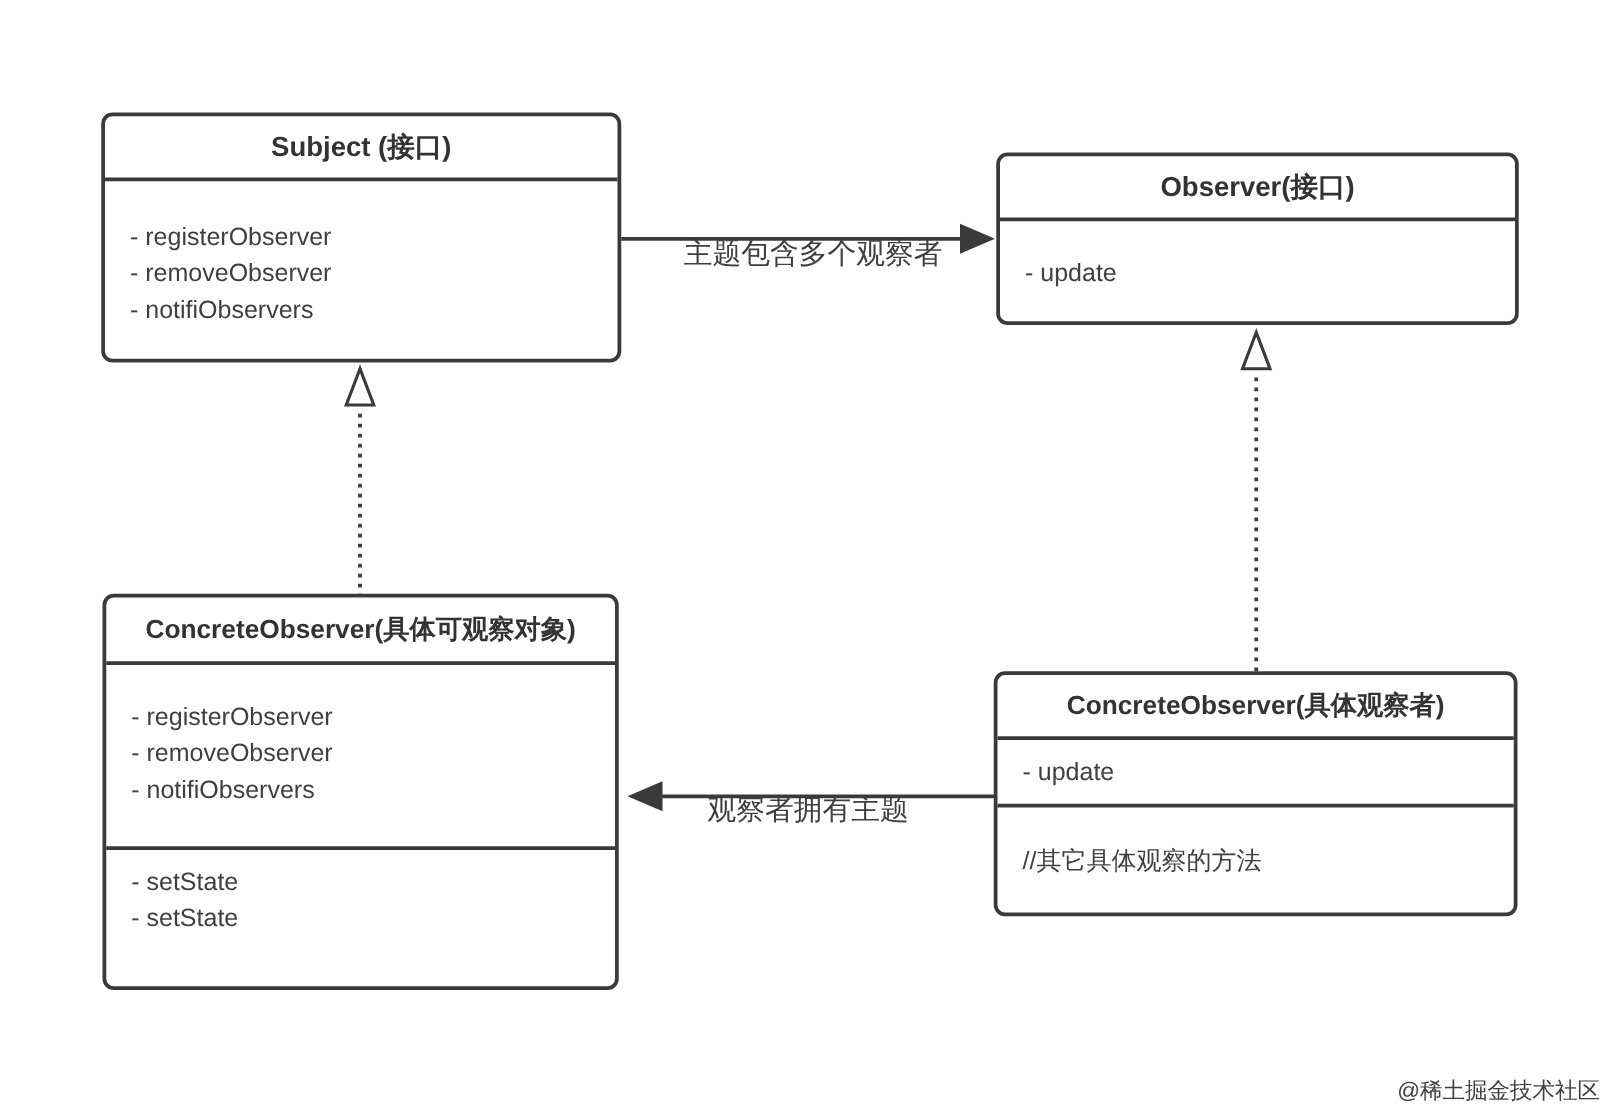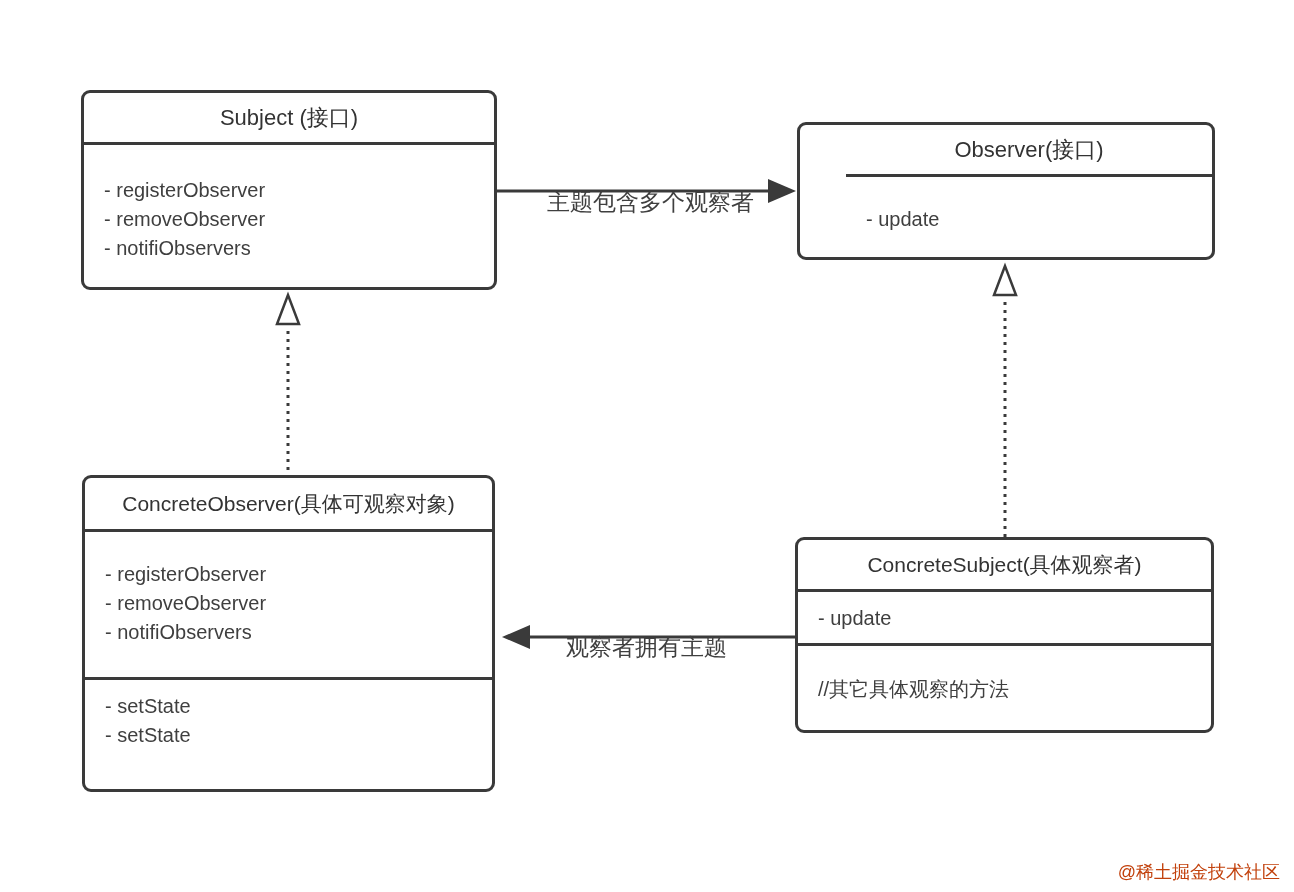--- a/index.html
+++ b/index.html
@@ -6,38 +6,38 @@
   html,body { background:#ffffff; }
   .canvas {
     position:relative; width:1294px; height:892px; background:#ffffff;
     font-family:"Liberation Sans","DejaVu Sans",sans-serif; color:#3f3f3f; overflow:hidden;
   }
   .uml-class {
     position:absolute; background:#ffffff;
     border:3px solid #3a3a3a; border-radius:9px;
   }
   .uml-title {
-    font-weight:normal; color:#333333; text-align:left;
+    font-weight:bold; color:#333333; text-align:left;
     border-bottom:3px solid #3a3a3a;
     display:flex; align-items:center; justify-content:center;
     line-height:26px; padding:0 6px;
   }
   .uml-section { font-size:20px; line-height:29px; padding-left:20px; }
   .member { white-space:nowrap; }
   .svg-overlay { position:absolute; inset:0; width:100%; height:100%; pointer-events:none; }
   .edge-label { position:absolute; font-size:23px; color:#3f3f3f; white-space:nowrap;margin-top:43px; }
-  .watermark { position:absolute; right:14px; bottom:8px; font-size:18px; color:#c2410c; }
+  .watermark { position:absolute; right:14px; bottom:8px; font-size:18px; color:#404040; }
 
   
   #box-subject   { left:81px;  top:90px;  width:416px; height:200px; }
   #box-subject .uml-title   { height:52px; font-size:22px; }
   #box-subject .uml-section { height:142px; padding-top:31px; }
 
   
-  #box-observer  { left:797px; top:122px; width:418px; height:138px;padding-left:46px; }
+  #box-observer  { left:797px; top:122px; width:418px; height:138px; }
   #box-observer .uml-title   { height:52px; font-size:22px; }
   #box-observer .uml-section { height:80px; padding-top:28px; }
 
   
   #box-csubject  { left:82px;  top:475px; width:413px; height:317px; }
   #box-csubject .uml-title   { height:54px; font-size:21px; }
   #box-csubject .sec-1 { height:148px; padding-top:28px; border-bottom:3px solid #3a3a3a; }
   #box-csubject .sec-2 { height:109px; padding-top:12px; }
 
   
@@ -96,21 +96,21 @@
       <div class="member">- removeObserver</div>
       <div class="member">- notifiObservers</div>
     </div>
     <div class="uml-section sec-2">
       <div class="member">- setState</div>
       <div class="member">- setState</div>
     </div>
   </div>
 
   <div class="uml-class" id="box-cobserver">
-    <div class="uml-title">ConcreteSubject(具体观察者)</div>
+    <div class="uml-title">ConcreteObserver(具体观察者)</div>
     <div class="uml-section sec-1">
       <div class="member">- update</div>
     </div>
     <div class="uml-section sec-2">
       <div class="member">//其它具体观察的方法</div>
     </div>
   </div>
 
   <div class="edge-label" id="label-contains">主题包含多个观察者</div>
   <div class="edge-label" id="label-owns">观察者拥有主题</div>

